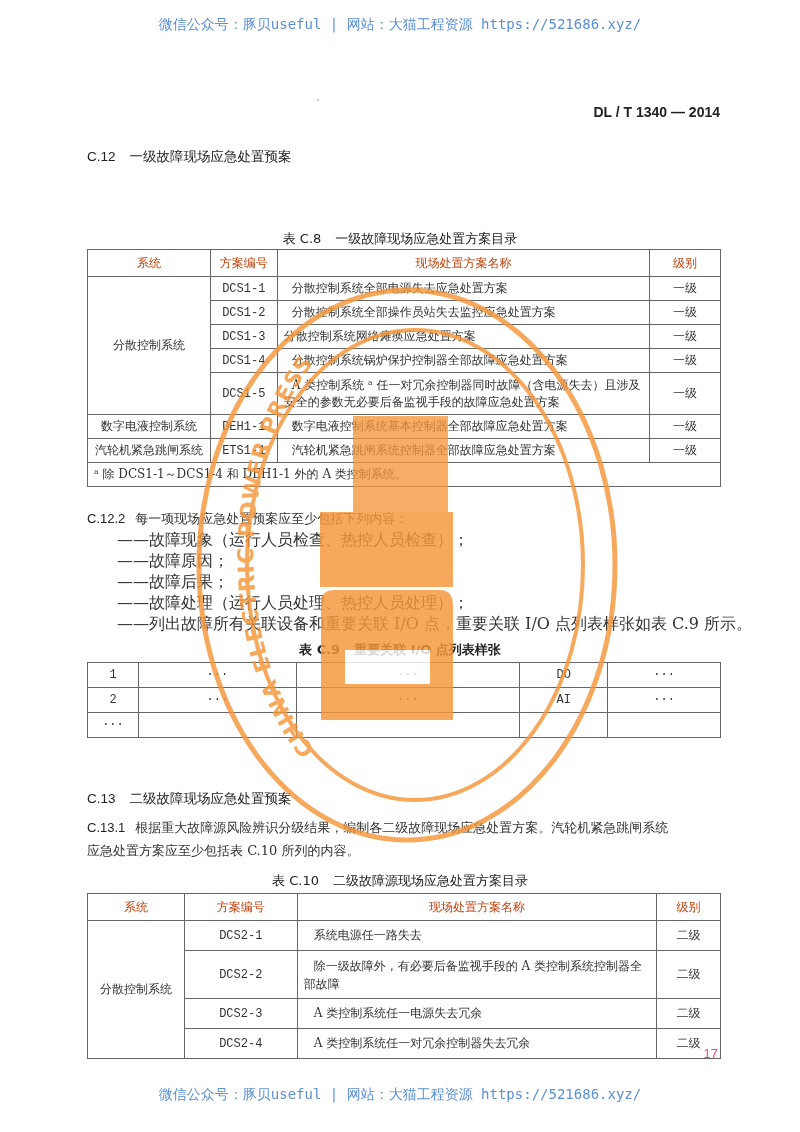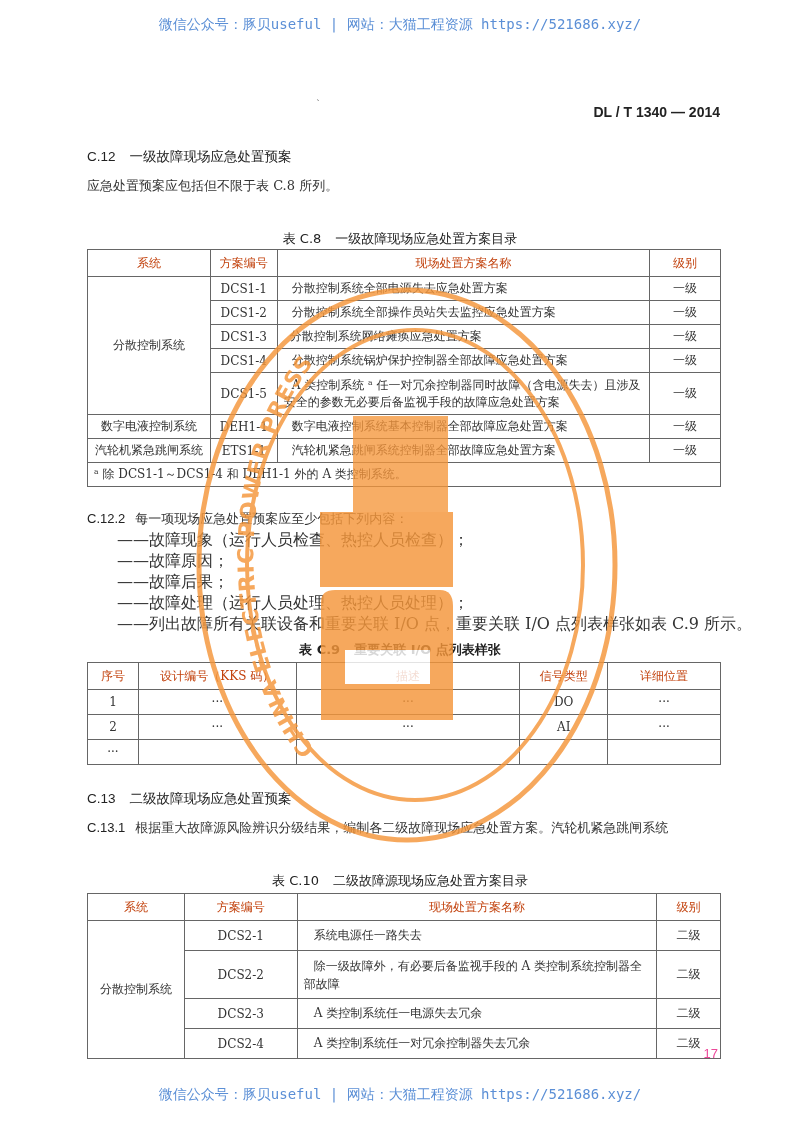--- a/index.html
+++ b/index.html
@@ -24,41 +24,40 @@
   .caption { left: 0; width: 800px; text-align: center; font-size: 13px;
     font-family: "DejaVu Sans", sans-serif; color: #222; }
   .caption .lab { margin-right: 14px; }
   .list-item { left: 87px; font-size: 16px; line-height: 21px; color: #333; }
   table.doc { position: absolute; border-collapse: collapse; font-size: 12px; color: #333; }
   table.doc td, table.doc th {
     border: 1px solid #666; padding: 0 6px; font-weight: normal; vertical-align: middle;
   }
   table.doc { border: 1.5px solid #333; }
   table.doc th { text-align: center; height: 26px; color: #c2410c; }
-  table.doc td.c { text-align: center; }
+  table.doc td.c { text-align: center; font-family: Liberation Mono, monospace; }
   table.doc td.l { text-align: left; }
   table.doc td.note { font-size: 12px; }
   .page-num { right: 82px; top: 1046px; font-size: 13px; font-family: "Liberation Sans", sans-serif; color: #ec4899; }
   
   .stamp { position: absolute; pointer-events: none; }
 </style>
 </head>
 <body>
 
 <div class="watermark-bar" style="top:16px;">微信公众号：豚贝useful | 网站：大猫工程资源 https://521686.xyz/</div>
 
 <div class="abs tick-mark">`</div>
 <div class="abs std-code">DL / T 1340 — 2014</div>
 
 <div class="abs heading" style="top:148px;">
   <span class="num">C.12</span><span>一级故障现场应急处置预案</span>
 </div>
 
 <div class="abs para" style="top:174px;">
-  <div>应急处置预案应包括但不限于表 C.8 所列。</div>
 </div>
 
 <div class="abs caption" style="top:230px;">
   <span class="lab">表 C.8</span><span>一级故障现场应急处置方案目录</span>
 </div>
 
 <table class="doc" style="left:87px; top:249px; width:634px;">
   <colgroup>
       <col style="width:123px">
       <col style="width:67px">
@@ -78,21 +77,21 @@
     <td class="l" style="padding-left:14px">分散控制系统全部电源失去应急处置方案</td>
     <td class="c">一级</td>
   </tr>
   <tr style="height:24px">
     <td class="c">DCS1-2</td>
     <td class="l" style="padding-left:14px">分散控制系统全部操作员站失去监控应急处置方案</td>
     <td class="c">一级</td>
   </tr>
   <tr style="height:24px">
     <td class="c">DCS1-3</td>
-    <td class="l" style="padding-left:12px">分散控制系统网络瘫痪应急处置方案</td>
+    <td class="l" style="padding-left:6px">分散控制系统网络瘫痪应急处置方案</td>
     <td class="c">一级</td>
   </tr>
   <tr style="height:24px">
     <td class="c">DCS1-4</td>
     <td class="l" style="padding-left:14px">分散控制系统锅炉保护控制器全部故障应急处置方案</td>
     <td class="c">一级</td>
   </tr>
   <tr style="height:42px">
     <td class="c">DCS1-5</td>
     <td class="l" style="line-height:17px">
@@ -134,27 +133,20 @@
 
 <table class="doc" style="left:87px; top:662px; width:634px;">
   <colgroup>
       <col style="width:51px">
       <col style="width:158px">
       <col style="width:224px">
       <col style="width:88px">
       <col style="width:113px">
     </colgroup>
   <tbody>
-      <tr>
-    <th>序号</th>
-    <th>设计编号（KKS 码）</th>
-    <th>描述</th>
-    <th>信号类型</th>
-    <th>详细位置</th>
-  </tr>
   <tr style="height:25px">
     <td class="c">1</td>
     <td class="c">···</td>
     <td class="c">···</td>
     <td class="c">DO</td>
     <td class="c">···</td>
   </tr>
   <tr style="height:25px">
     <td class="c">2</td>
     <td class="c">···</td>
@@ -171,20 +163,21 @@
   </tr>
 </tbody>
   </table>
 
 <div class="abs heading" style="top:790px;">
   <span class="num">C.13</span><span>二级故障现场应急处置预案</span>
 </div>
 
 <div class="abs para" style="top:816px;">
   <div><span class="num">C.13.1</span><span>根据重大故障源风险辨识分级结果，编制各二级故障现场应急处置方案。汽轮机紧急跳闸系统</span></div>
+  <div>应急处置方案应至少包括表 C.10 所列的内容。</div>
 </div>
 
 <div class="abs caption" style="top:872px;">
   <span class="lab">表 C.10</span><span>二级故障源现场应急处置方案目录</span>
 </div>
 
 <table class="doc" style="left:87px; top:893px; width:634px;">
   <colgroup>
       <col style="width:97px">
       <col style="width:113px">

